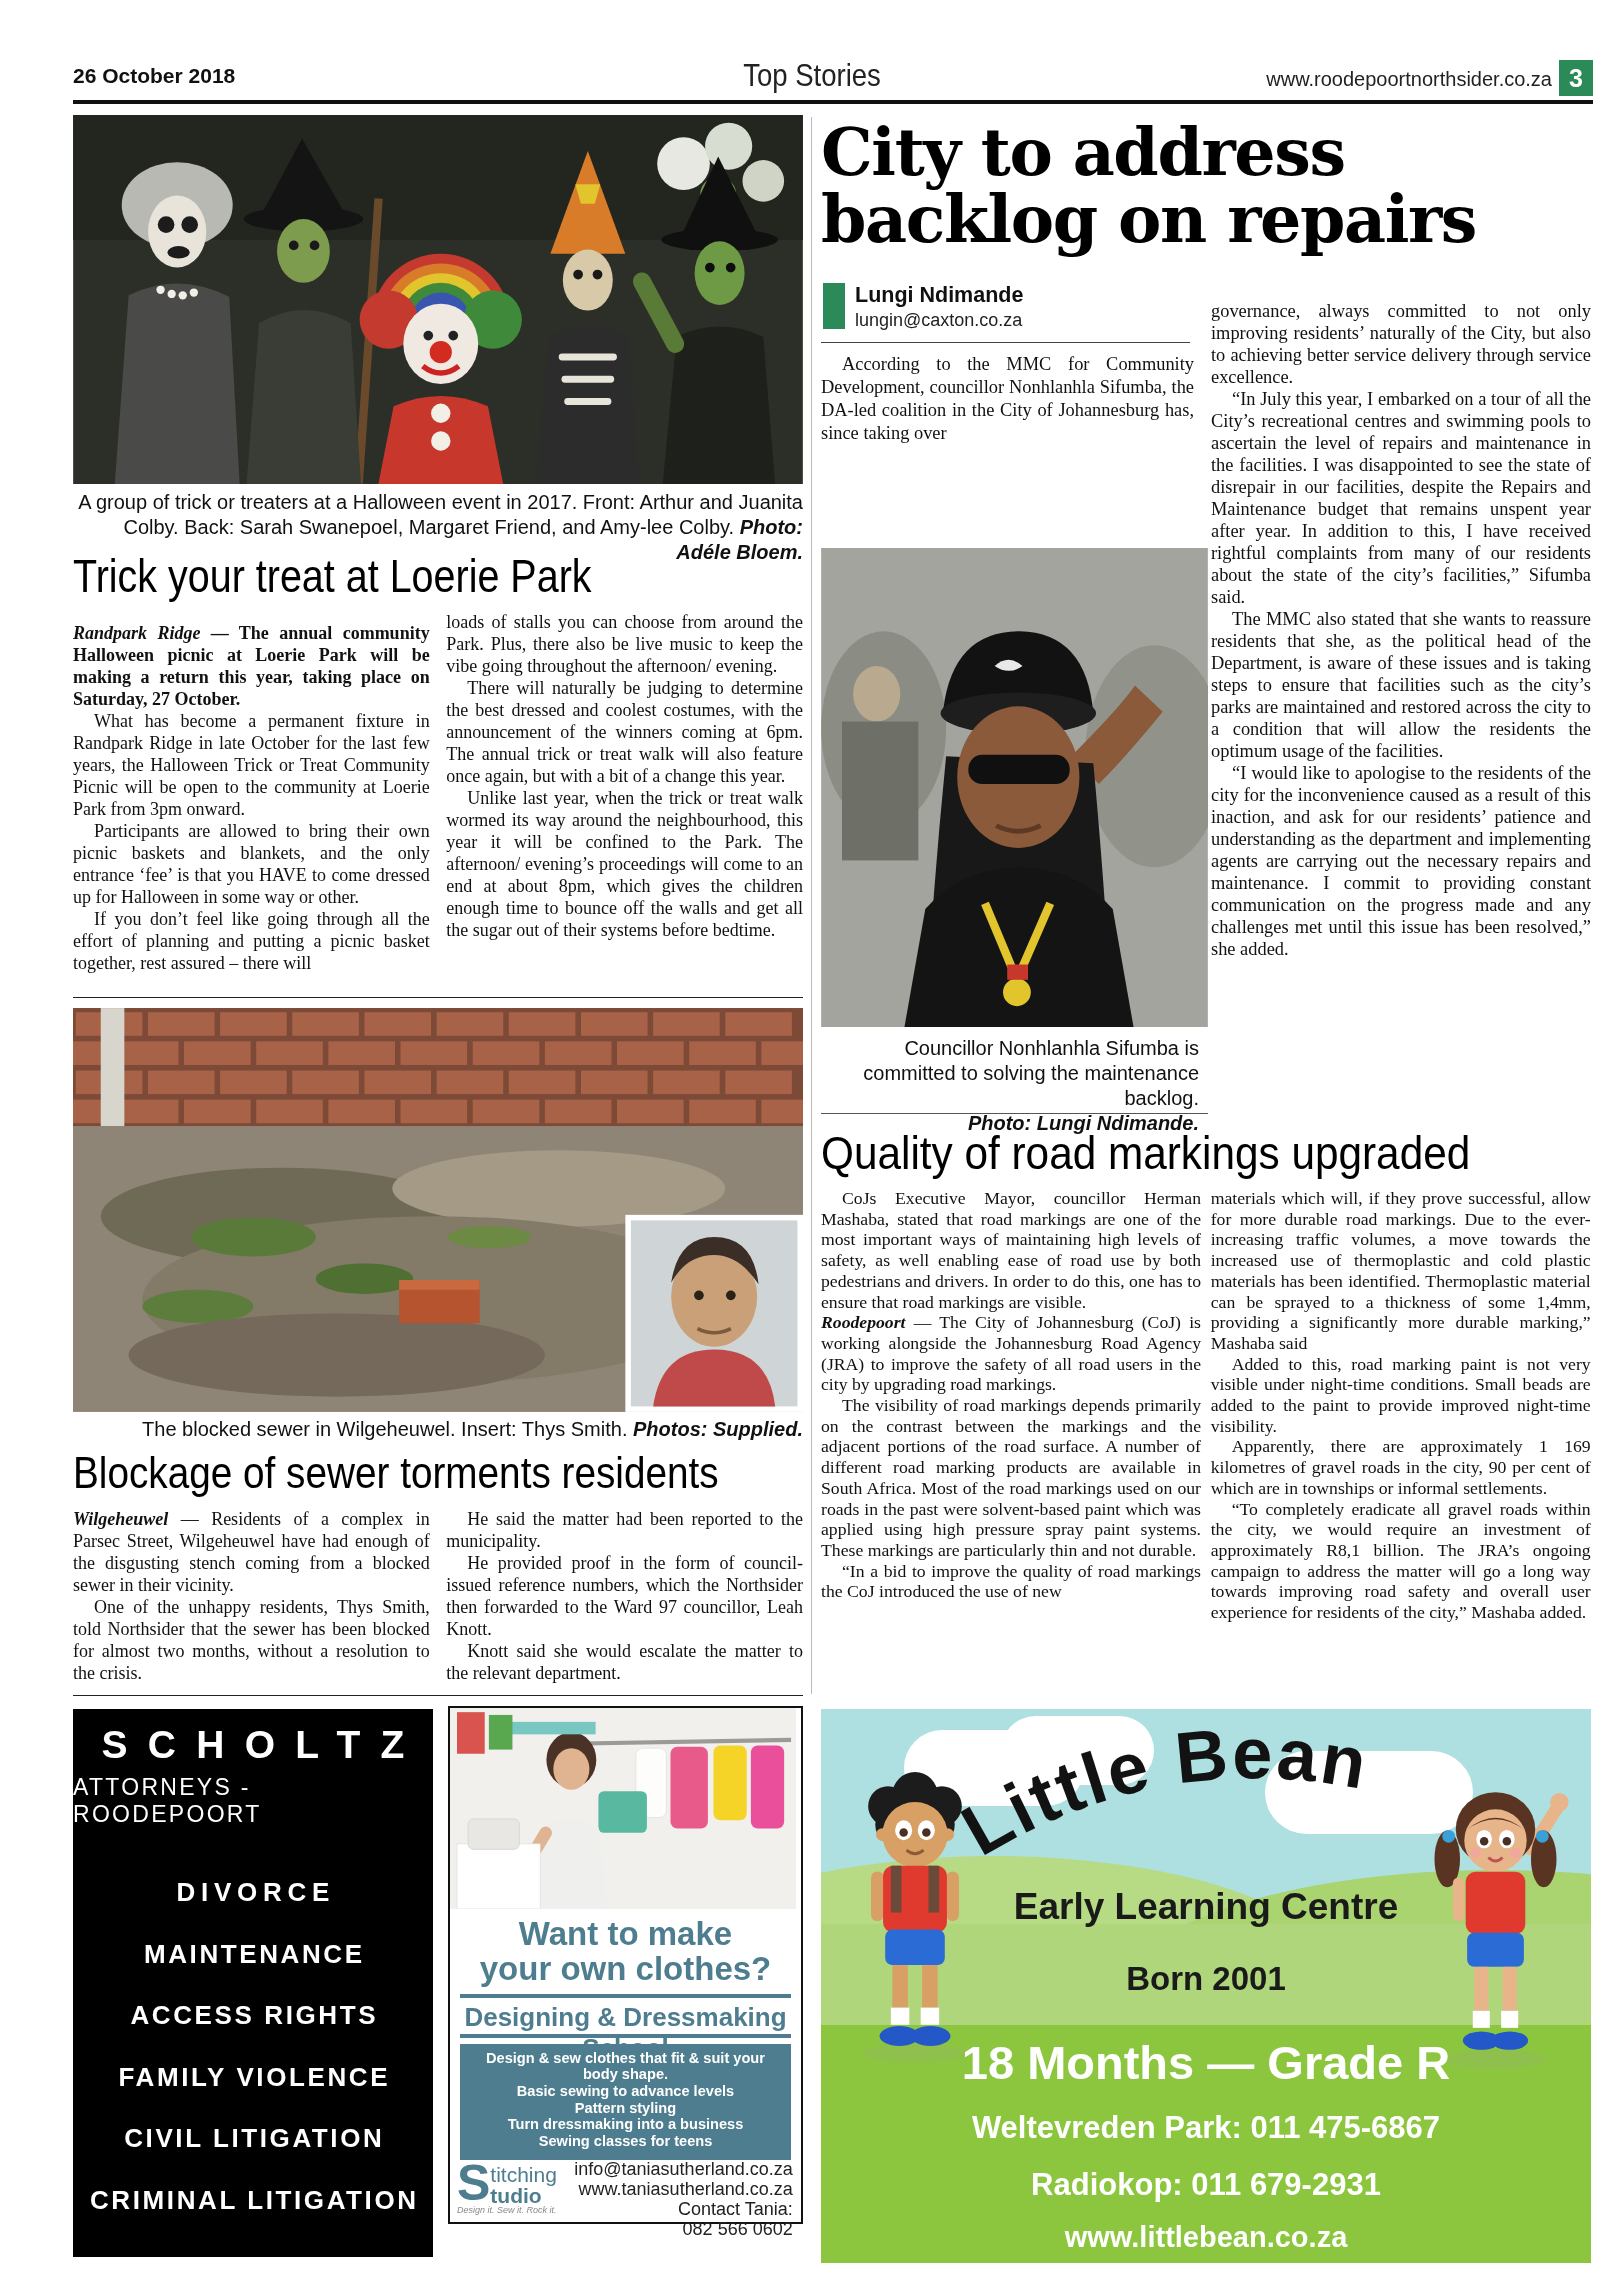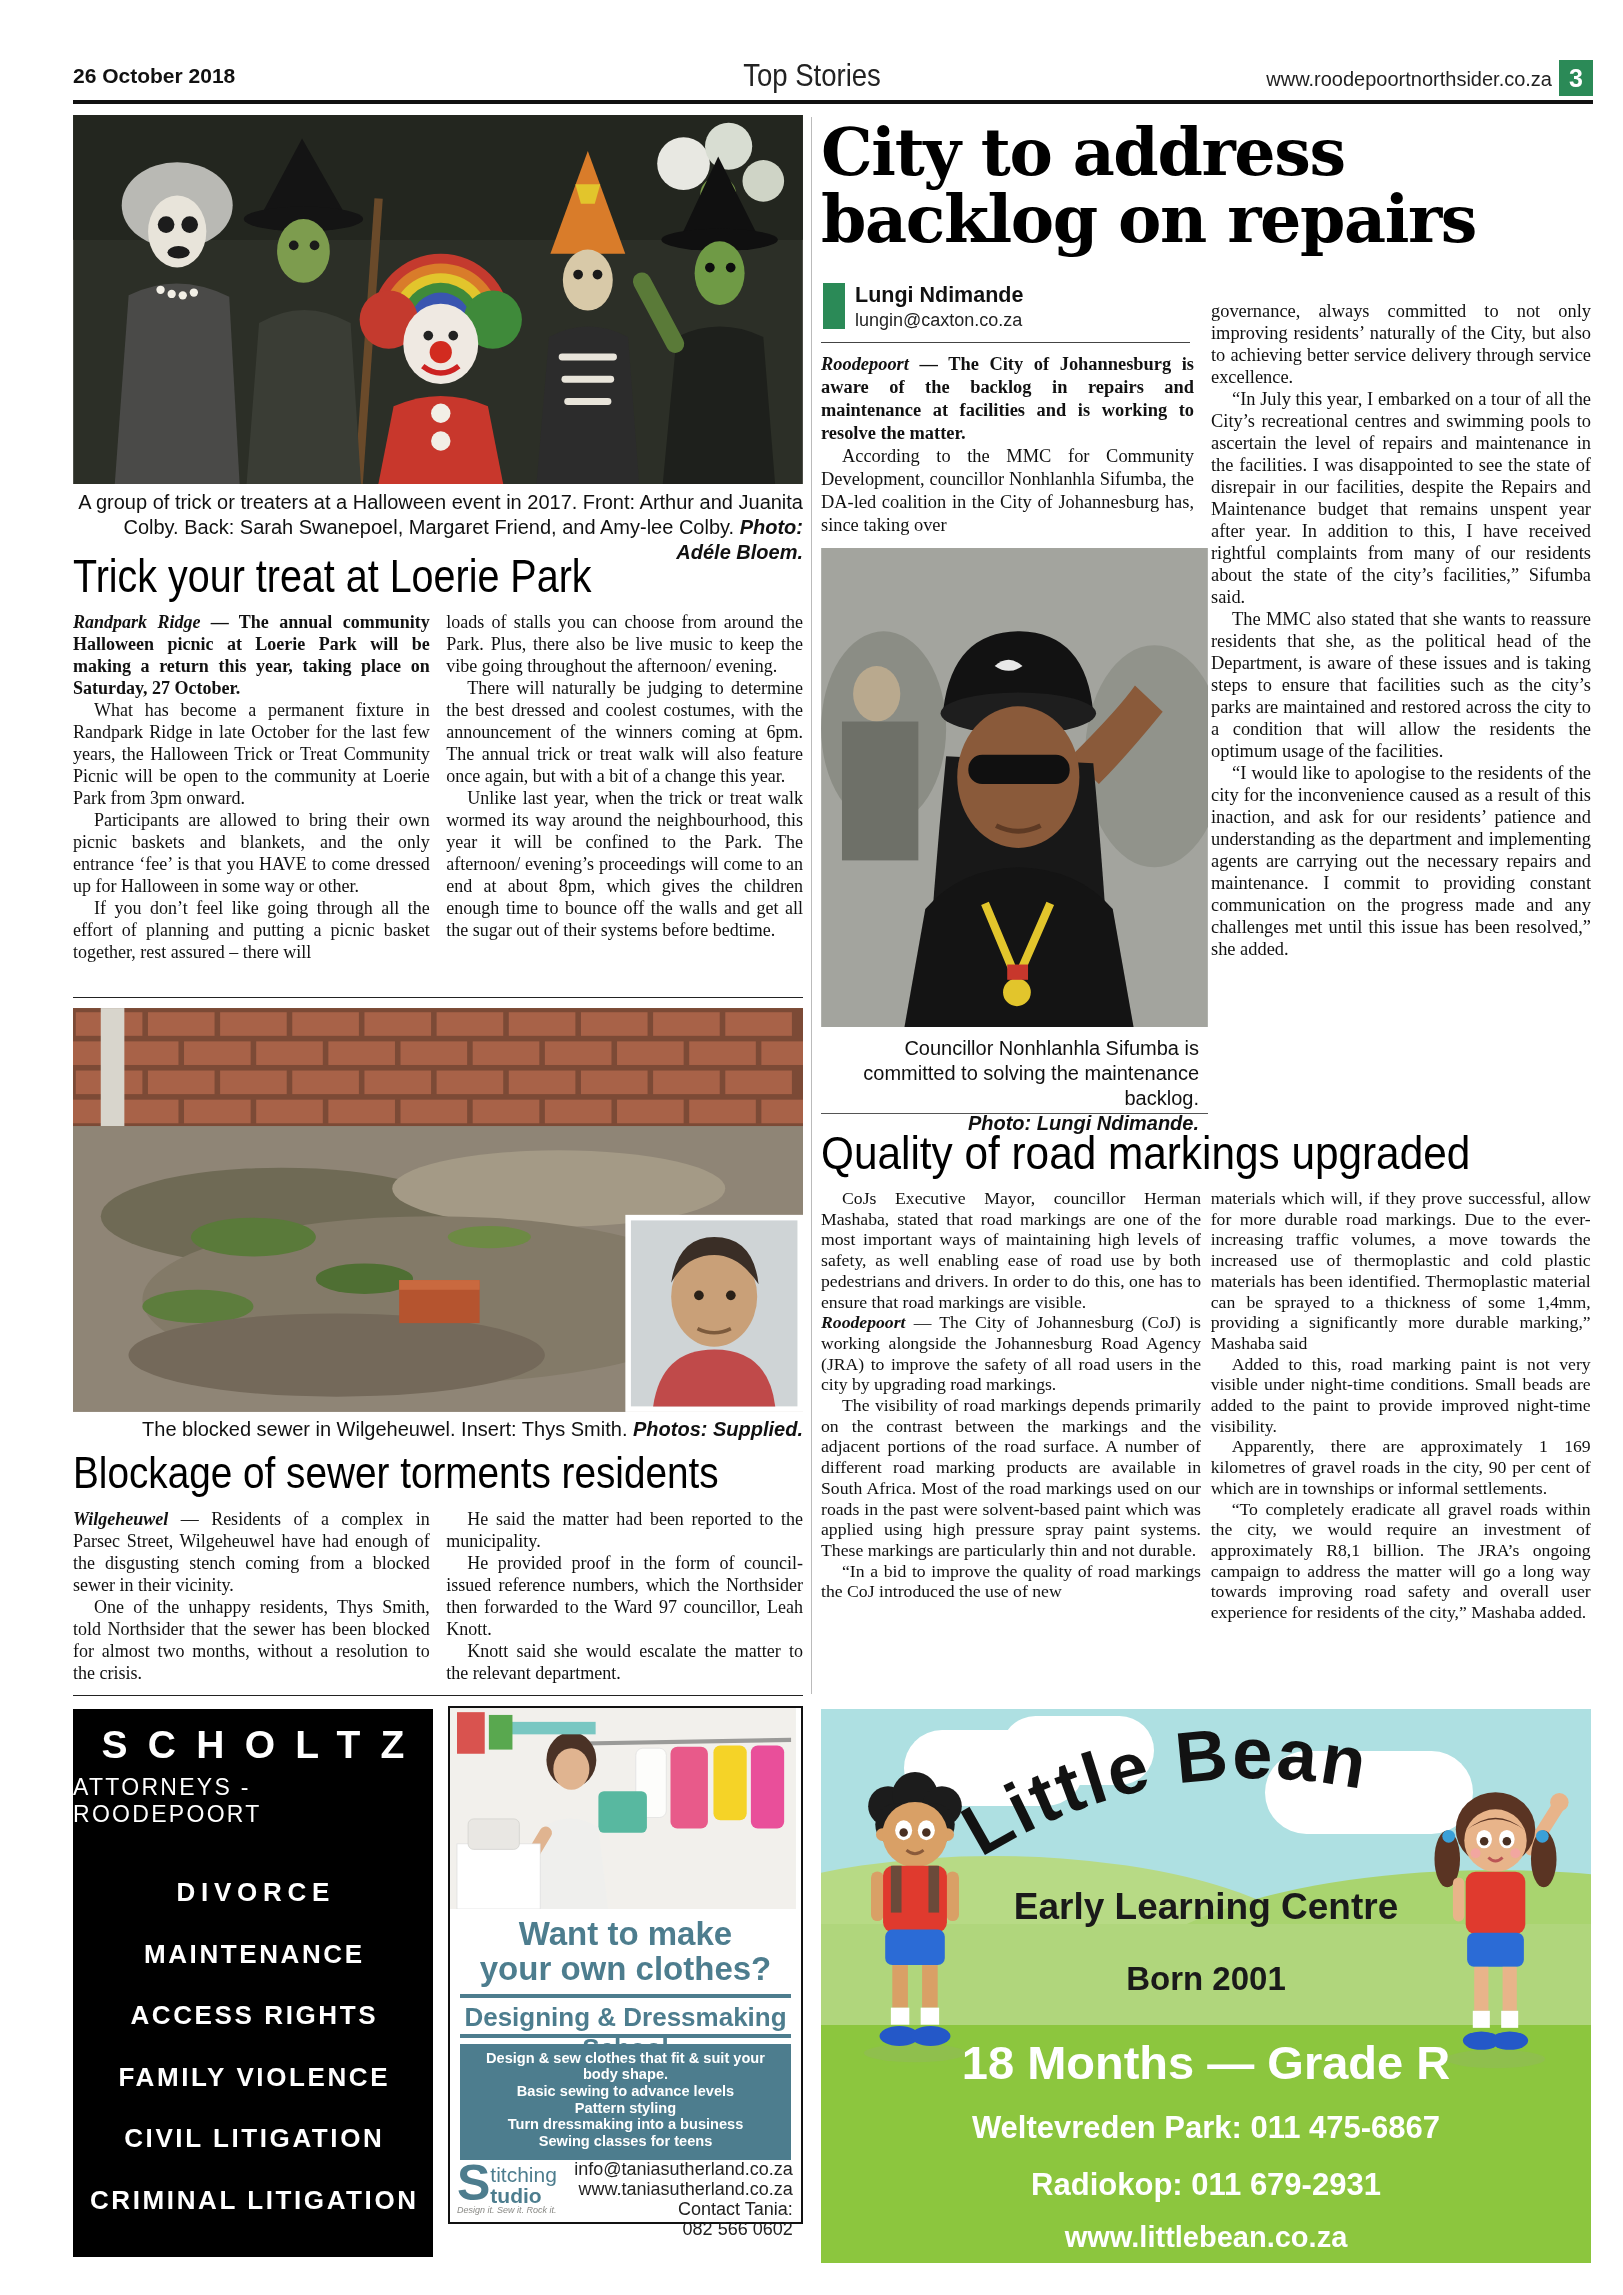--- a/index.html
+++ b/index.html
@@ -135,21 +135,21 @@
       <path d="M850 532 L870 320 Q932 290 995 320 L1012 532 Z" fill="#1e201c"></path>
       <path d="M868 330 L820 240" stroke="#5a7a38" stroke-width="26" stroke-linecap="round"></path>
     </svg>
   </div>
 
   <p class="abs caption" style="left:73px;top:490px;width:730px;margin:0;"><span>A group of trick or treaters at a Halloween event in 2017. Front: Arthur and Juanita Colby. Back: Sarah Swanepoel, Margaret Friend, and Amy-lee Colby. </span><span class="credit">Photo: Adéle Bloem.</span></p>
 
   <div class="abs headline-sans" style="left:73px;top:548px;font-size:47px;"><span class="inner" style="transform:scaleX(0.84);">Trick your treat at Loerie Park</span></div>
 
   <div class="abs cols serifbody" style="left:73px;top:611px;width:730px;height:383px;font-size:18px;line-height:22px;overflow:hidden;">
-    <div style="width:357px;margin-right:16.7px;">
+    <div style="width:357px;margin-right:16.7px;margin-top:11px;">
       <p class="bp first boldp"><span class="loc">Randpark Ridge</span><span> — The annual community Halloween picnic at Loerie Park will be making a return this year, taking place on Saturday, 27 October.</span></p>
       <p class="bp">What has become a permanent fixture in Randpark Ridge in late October for the last few years, the Halloween Trick or Treat Community Picnic will be open to the community at Loerie Park from 3pm onward.</p>
       <p class="bp">Participants are allowed to bring their own picnic baskets and blankets, and the only entrance ‘fee’ is that you HAVE to come dressed up for Halloween in some way or other.</p>
       <p class="bp">If you don’t feel like going through all the effort of planning and putting a picnic basket together, rest assured – there will</p>
     </div>
     <div style="width:357px;">
       <p class="bp first">loads of stalls you can choose from around the Park. Plus, there also be live music to keep the vibe going throughout the afternoon/ evening.</p>
       <p class="bp">There will naturally be judging to determine the best dressed and coolest costumes, with the announcement of the winners coming at 6pm. The annual trick or treat walk will also feature once again, but with a bit of a change this year.</p>
       <p class="bp">Unlike last year, when the trick or treat walk wormed its way around the neighbourhood, this year it will be confined to the Park. The afternoon/ evening’s proceedings will come to an end at about 8pm, which gives the children enough time to bounce off the walls and get all the sugar out of their systems before bedtime.</p>
     </div>
@@ -315,21 +315,20 @@
     <div>City to address</div>
     <div>backlog on repairs</div>
   </div>
 
   <div class="abs by-square" style="left:823px;top:283px;"></div>
   <div class="abs by-name" style="left:855px;top:283px;">Lungi Ndimande</div>
   <div class="abs by-email" style="left:855px;top:310px;">lungin@caxton.co.za</div>
   <div class="abs" style="left:821px;top:342px;width:369px;height:1.4px;background:#444;"></div>
 
   <div class="abs serifbody" style="left:821px;top:353px;width:373px;font-size:18.4px;line-height:23px;">
-    <p class="bp first boldp"><span class="loc">Roodepoort</span><span> — The City of Johannesburg is aware of the backlog in repairs and maintenance at facilities and is working to resolve the matter.</span></p>
     <p class="bp">According to the MMC for Community Development, councillor Nonhlanhla Sifumba, the DA-led coalition in the City of Johannesburg has, since taking over</p>
   </div>
 
   <div class="abs" style="left:821px;top:548px;width:387px;height:479px;">
     <svg width="387" height="479" viewBox="0 0 557 690">
       <rect width="557" height="690" fill="#a3a49e"></rect>
       <ellipse cx="90" cy="260" rx="90" ry="140" fill="#8b8d85"></ellipse>
       <ellipse cx="480" cy="300" rx="100" ry="160" fill="#91938b"></ellipse>
       <ellipse cx="80" cy="210" rx="34" ry="40" fill="#b9a98e"></ellipse>
       <rect x="30" y="250" width="110" height="200" fill="#6e7068"></rect>

